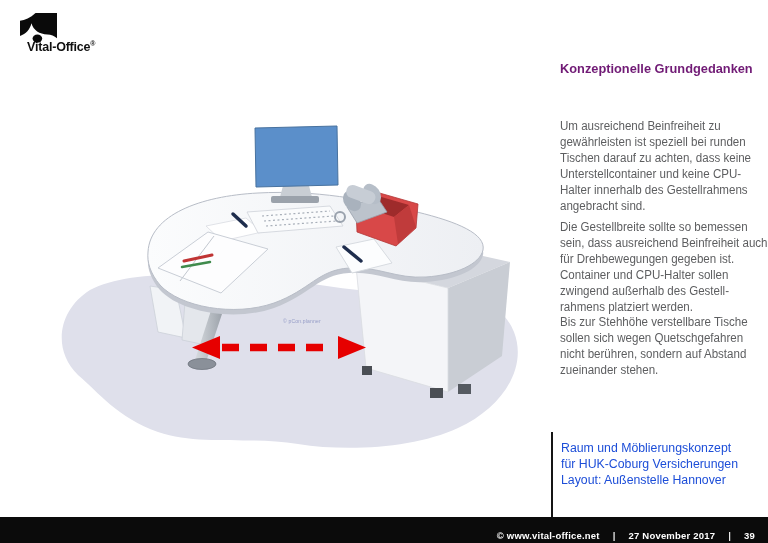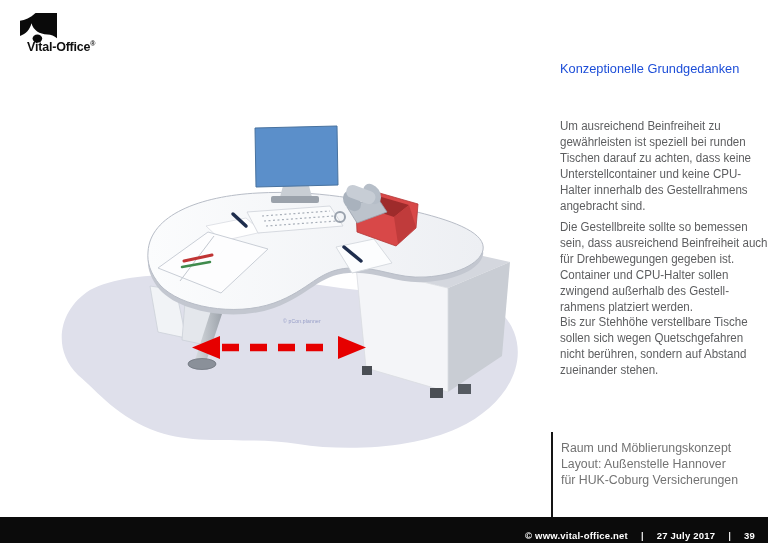--- a/index.html
+++ b/index.html
@@ -13,35 +13,35 @@
   .logo-text {
     position:absolute; left:27px; top:40px; font-size:12.5px; font-weight:bold;
     color:#101010; letter-spacing:-0.2px; white-space:nowrap;
   }
   .logo-text sup { font-size:7px; }
   
   .illustration { position:absolute; left:0; top:0; width:768px; height:543px; }
   
   .heading {
     position:absolute; left:560px; top:61px; width:205px;
-    font-size:12.8px; line-height:15.5px; color:#1d4ed8;
+    font-size:12.8px; line-height:15.5px; color:#701a75;font-weight:bold;
   }
   .body-copy {
     position:absolute; left:560px; width:225px;
     font-size:12.3px; line-height:16px; color:#5d5e60;
     white-space:pre-line; transform:scaleX(0.94); transform-origin:0 0;
   }
   .para1 { top:118px; }
   .para2 { top:219px; }
   .para3 { top:314px; }
   
   .vrule { position:absolute; left:551px; top:432px; width:2px; height:85px; background:#151515; }
   .project {
     position:absolute; left:561px; top:440px; width:205px;
-    font-size:12.3px; line-height:16px; color:#737373;
+    font-size:12.3px; line-height:16px; color:#1d4ed8;
   }
   
   .footer {
     position:absolute; left:0; top:517px; width:768px; height:36px;
     background:#0b0b0b; color:#fff; box-sizing:border-box;
     display:flex; align-items:center; justify-content:flex-end;
     gap:13px; padding-right:13px;
     font-size:9.5px; font-weight:bold; letter-spacing:0.2px;
   }
   .footer .sep { opacity:0.9; }
@@ -162,25 +162,25 @@
 zwingend außerhalb des Gestell-
 rahmens platziert werden.</div>
   <div class="body-copy para3">Bis zur Stehhöhe verstellbare Tische
 sollen sich wegen Quetschgefahren
 nicht berühren, sondern auf Abstand
 zueinander stehen.</div>
 
   <div class="vrule"></div>
   <div class="project">
     <div>Raum und Möblierungskonzept</div>
+    <div>für HUK-Coburg Versicherungen</div>
     <div>Layout: Außenstelle Hannover</div>
-    <div>für HUK-Coburg Versicherungen</div>
   </div>
 
   <div class="footer">
     <span>©  www.vital-office.net</span>
     <span class="sep">|</span>
-    <span>27 July 2017</span>
+    <span>27 November 2017</span>
     <span class="sep">|</span>
     <span>39</span>
   </div>
 
 </div>
 
 </body></html>

